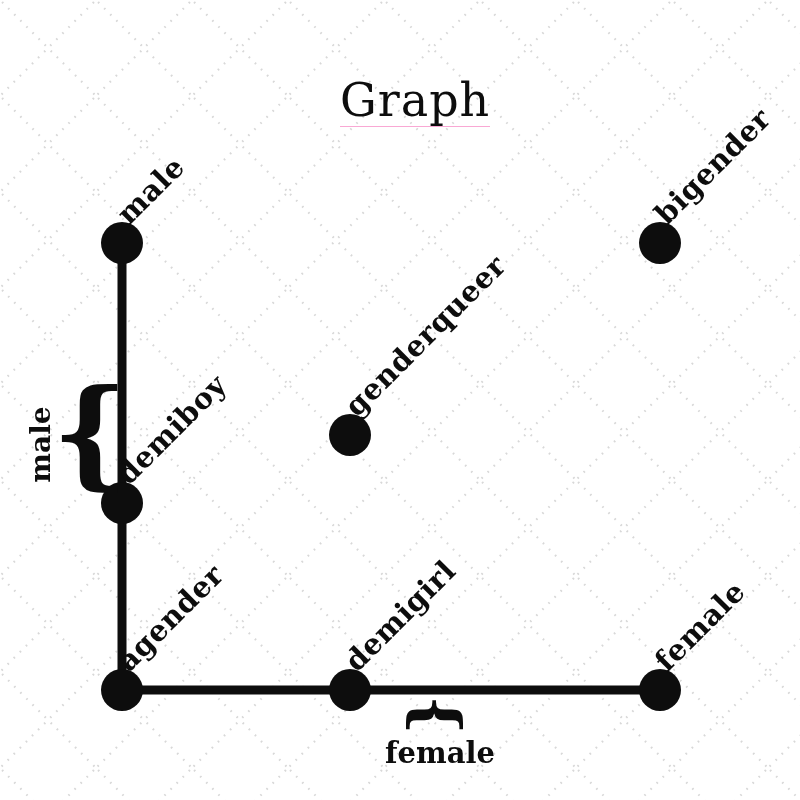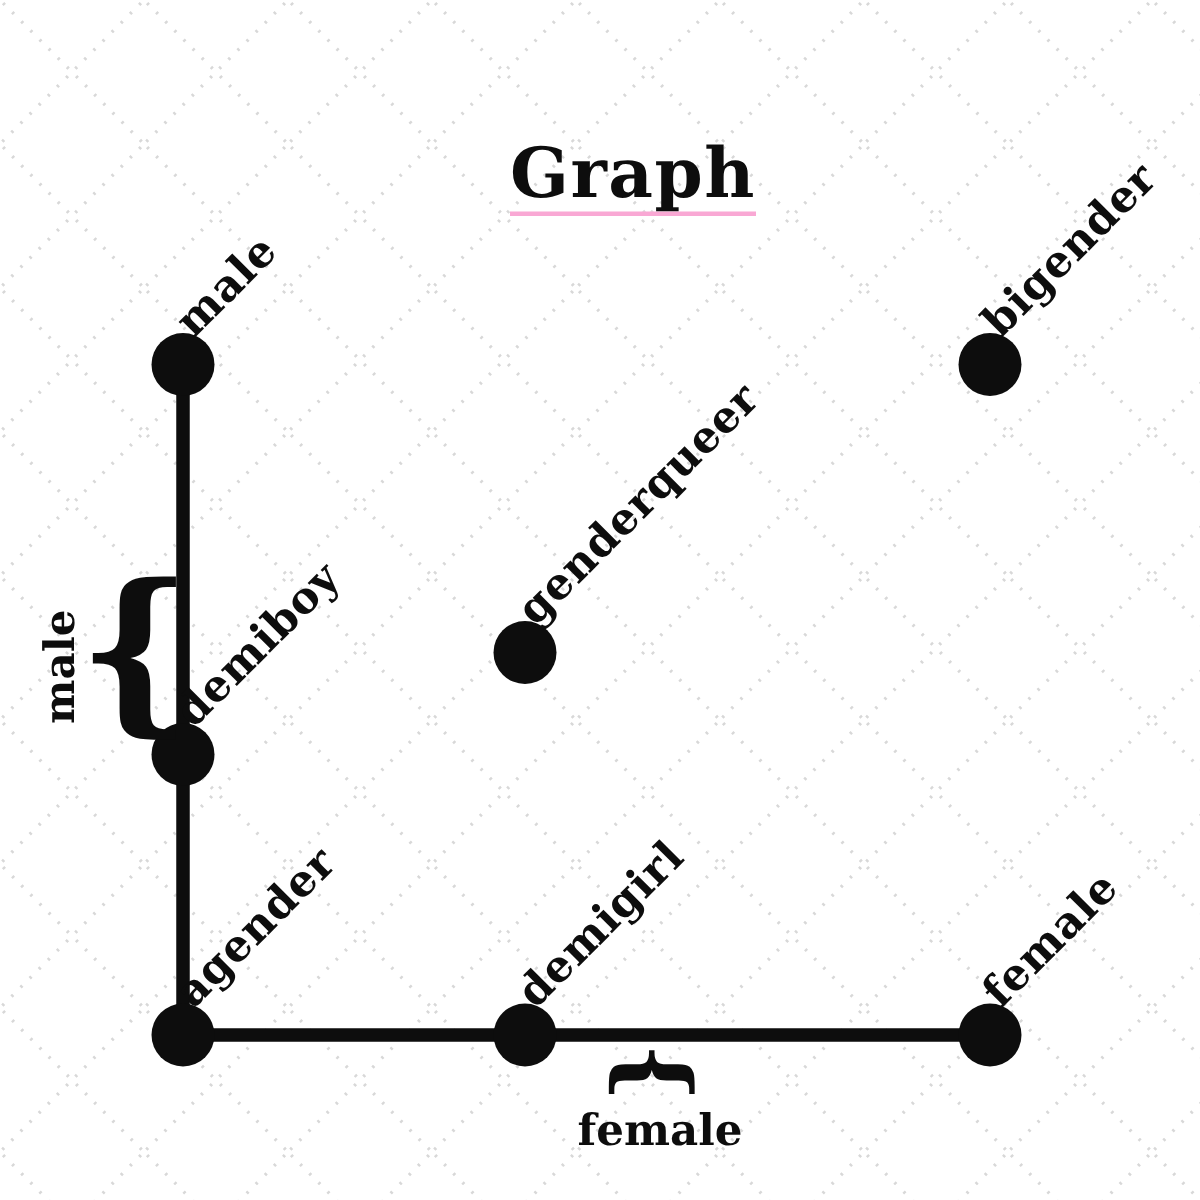--- a/index.html
+++ b/index.html
@@ -8,25 +8,25 @@
     width:800px;height:800px;
     margin:0 auto;
     background:#ffffff;
     overflow:hidden;
     font-family:"DejaVu Serif","Liberation Serif",serif;
     color:#0d0d0d;
   }
   svg.layer{position:absolute;left:0;top:0;}
   .title{
     position:absolute;
-    left:340px;top:91px;
+    left:340px;top:76px;
     font-size:46px;
-    font-weight:bold;
+    font-weight:normal;
     letter-spacing:1px;
-    border-bottom:3px solid #f9a8d4;
+    border-bottom:1px solid #f9a8d4;
     padding-bottom:2px;
     line-height:1.05;
   }
   .node-label{
     position:absolute;
     font-size:29px;
     font-weight:bold;
     white-space:nowrap;
     line-height:34px;
     transform:rotate(-45deg);

